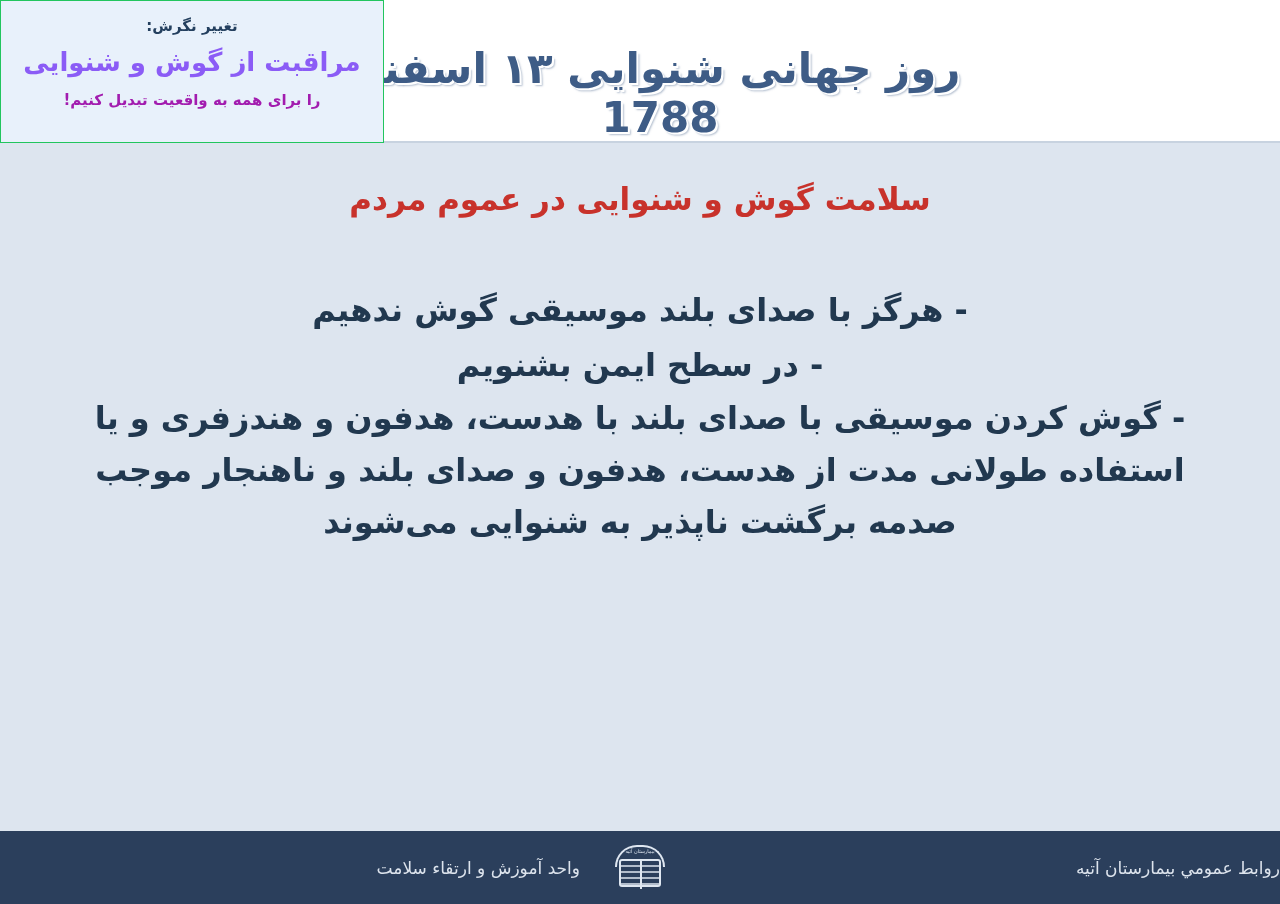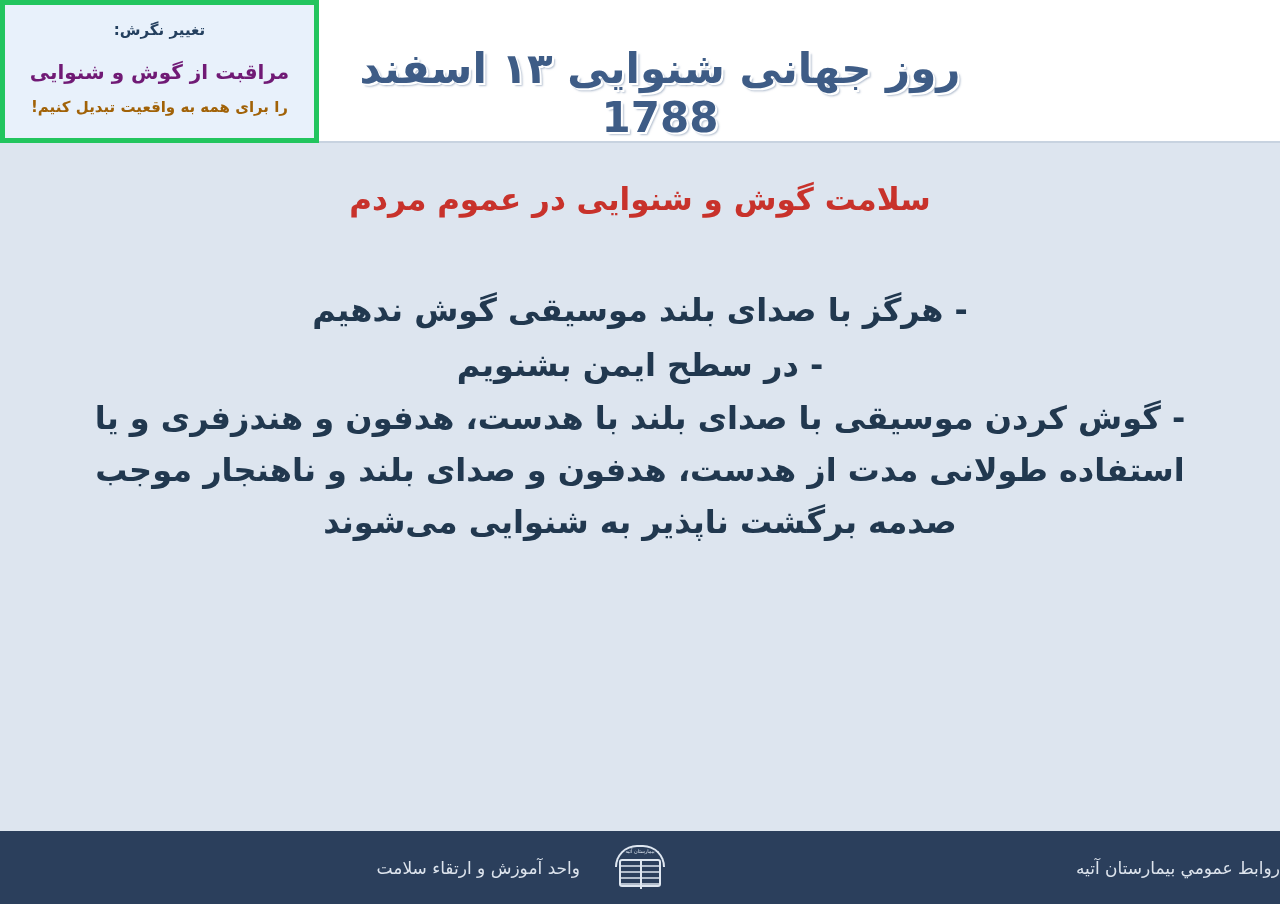--- a/index.html
+++ b/index.html
@@ -133,45 +133,45 @@
     font-weight: bold;
     color: #3e5c86;
     text-shadow: 2px 2px 0 #ffffff, 3px 3px 2px rgba(120,140,170,.55);
     font-family: "DejaVu Sans", sans-serif;
     letter-spacing: -1px;
   }
 
   .slogan-box {
     position: absolute;
     top: 0; left: 0;
-    width: 319px;
+    width: 384px;
     height: 143px;
     background: #e8f1fb;
-    border: 5px solid #22c55e;
+    border: 1px solid #22c55e;
     padding: 12px 14px 10px;
     text-align: center;
     direction: rtl;
   }
   .slogan-line1 {
     font-size: 15px;
     font-weight: bold;
     color: #24405f;
     margin-top: 4px;
   }
   .slogan-line2 {
-    font-size: 20px;
-    font-weight: bold;
-    color: #701a75;
-    margin-top: 21px;
+    font-size: 26px;
+    font-weight: bold;
+    color: #8b5cf6;
+    margin-top: 12px;
     letter-spacing: -0.5px;
   }
   .slogan-line3 {
     font-size: 15px;
     font-weight: bold;
-    color: #a16207;
+    color: #a21caf;
     margin-top: 14px;
   }
 
   
   .content {
     position: absolute;
     top: 143px; left: 0;
     width: 1280px;
     height: 808px;
     background: #dde5ef;

